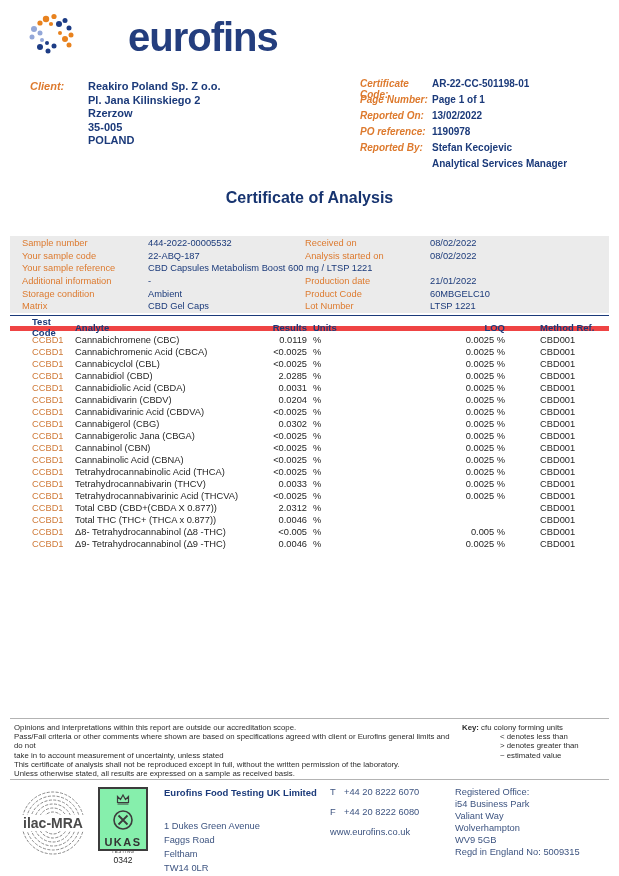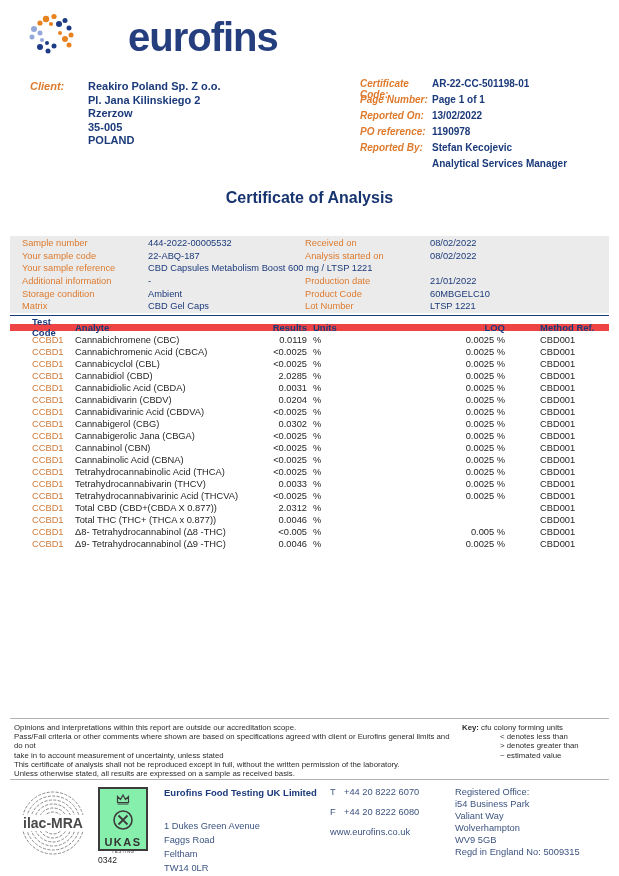--- a/index.html
+++ b/index.html
@@ -27,21 +27,21 @@
     font-size:16px; font-weight:bold; color:#173470; }
 
   
   .sample-block { position:absolute; left:10px; top:236px; width:599px; background:#ebebeb; padding-top:1px; }
   .s-row { display:grid; grid-template-columns:126px 157px 125px 1fr; height:12.6px; align-items:center; padding-left:12px; }
   .s-row .s-label { font-size:9.3px; color:#dd7a2e; white-space:nowrap; }
   .s-row .s-value { font-size:9.3px; color:#1b3a7a; white-space:nowrap; }
 
   
   .res-header { position:absolute; left:10px; top:315px; width:599px; height:16px;
-    border-top:1px solid #1b3a7a; border-bottom:7px solid #ef4444; }
+    border-top:1px solid #1b3a7a; border-bottom:5px solid #ef4444; }
   .r-grid { display:grid; grid-template-columns:43px 185px 47px 38px 160px 1fr; padding-left:22px; align-items:center; }
   .res-header .r-grid { height:14px; }
   .res-header span { font-size:9.5px; font-weight:bold; color:#1b3a7a; }
   .res-rows { position:absolute; left:10px; top:334px; width:599px; }
   .r-row { height:12px; }
   .r-row span { font-size:9.3px; color:#1f1f1f; white-space:nowrap; }
   .c-code { color:#cf7a38 !important; }
   .t-right { text-align:right; }
   .c-units { padding-left:6px; }
   .c-method { padding-left:35px; }
@@ -51,21 +51,21 @@
   .disclaimer { position:absolute; left:14px; top:723px; width:444px; font-size:7.8px; line-height:9.2px; color:#2c2c2c; }
   .key-block { position:absolute; left:462px; top:723px; font-size:7.8px; line-height:9.2px; color:#2c2c2c; }
   .key-first b { font-weight:bold; }
   .key-lines { padding-left:38px; }
 
   .ilac { position:absolute; left:20px; top:790px; }
   .ukas-box { position:absolute; left:98px; top:787px; width:50px; height:64px; border:2px solid #3c3c3c;
     display:flex; flex-direction:column; align-items:center; justify-content:flex-start; padding-top:2px; background:#86efac; }
   .ukas-word { font-size:11px; font-weight:bold; letter-spacing:1.5px; color:#333; margin-top:1px; }
   .ukas-sub { font-size:4.5px; letter-spacing:.5px; color:#444; margin-top:1px; }
-  .ukas-num { position:absolute; left:98px; top:855px; width:50px; font-size:8.5px; color:#222; }
+  .ukas-num { position:absolute; left:98px; top:855px; width:50px; text-align:center; font-size:8.5px; color:#222; }
 
   .lab-block { position:absolute; left:164px; top:787px; }
   .lab-name { font-size:9.5px; font-weight:bold; color:#1b3a7a; margin-bottom:21px; }
   .lab-addr { font-size:9.3px; color:#3d5480; line-height:14px; }
 
   .contact-block { position:absolute; left:330px; top:787px; font-size:9.3px; color:#3d5480; }
   .contact-row { display:grid; grid-template-columns:14px auto; height:20px; }
   .contact-site { margin-top:0px; color:#3d5480; text-decoration:none; display:inline-block; }
 
   .reg-block { position:absolute; left:455px; top:786px; font-size:9.3px; color:#3d5480; line-height:12px; }

